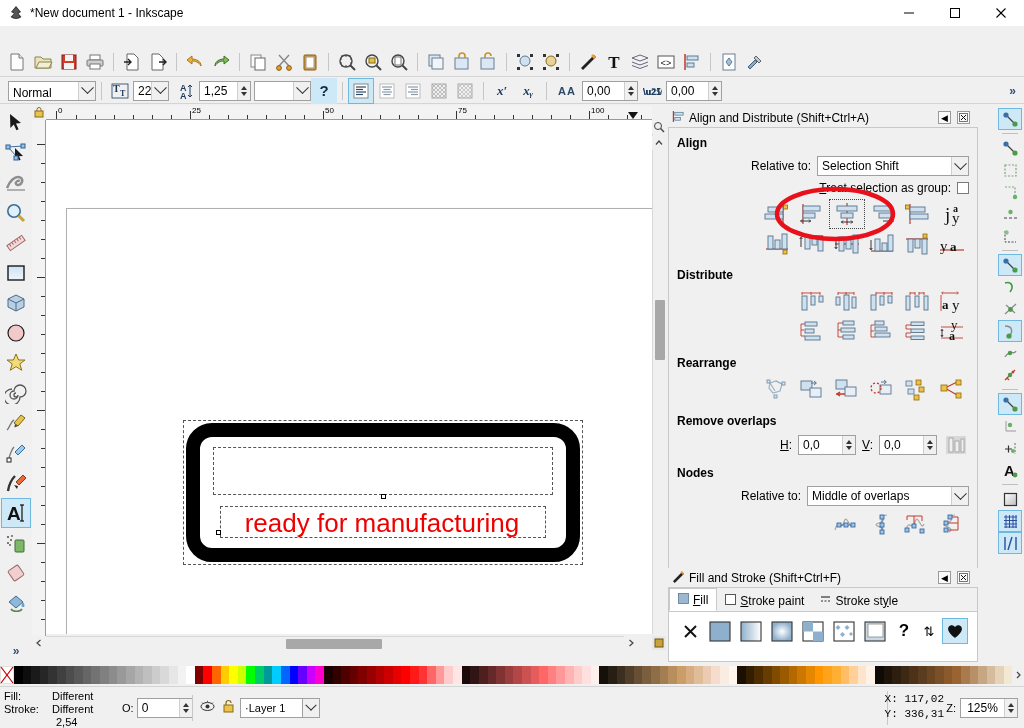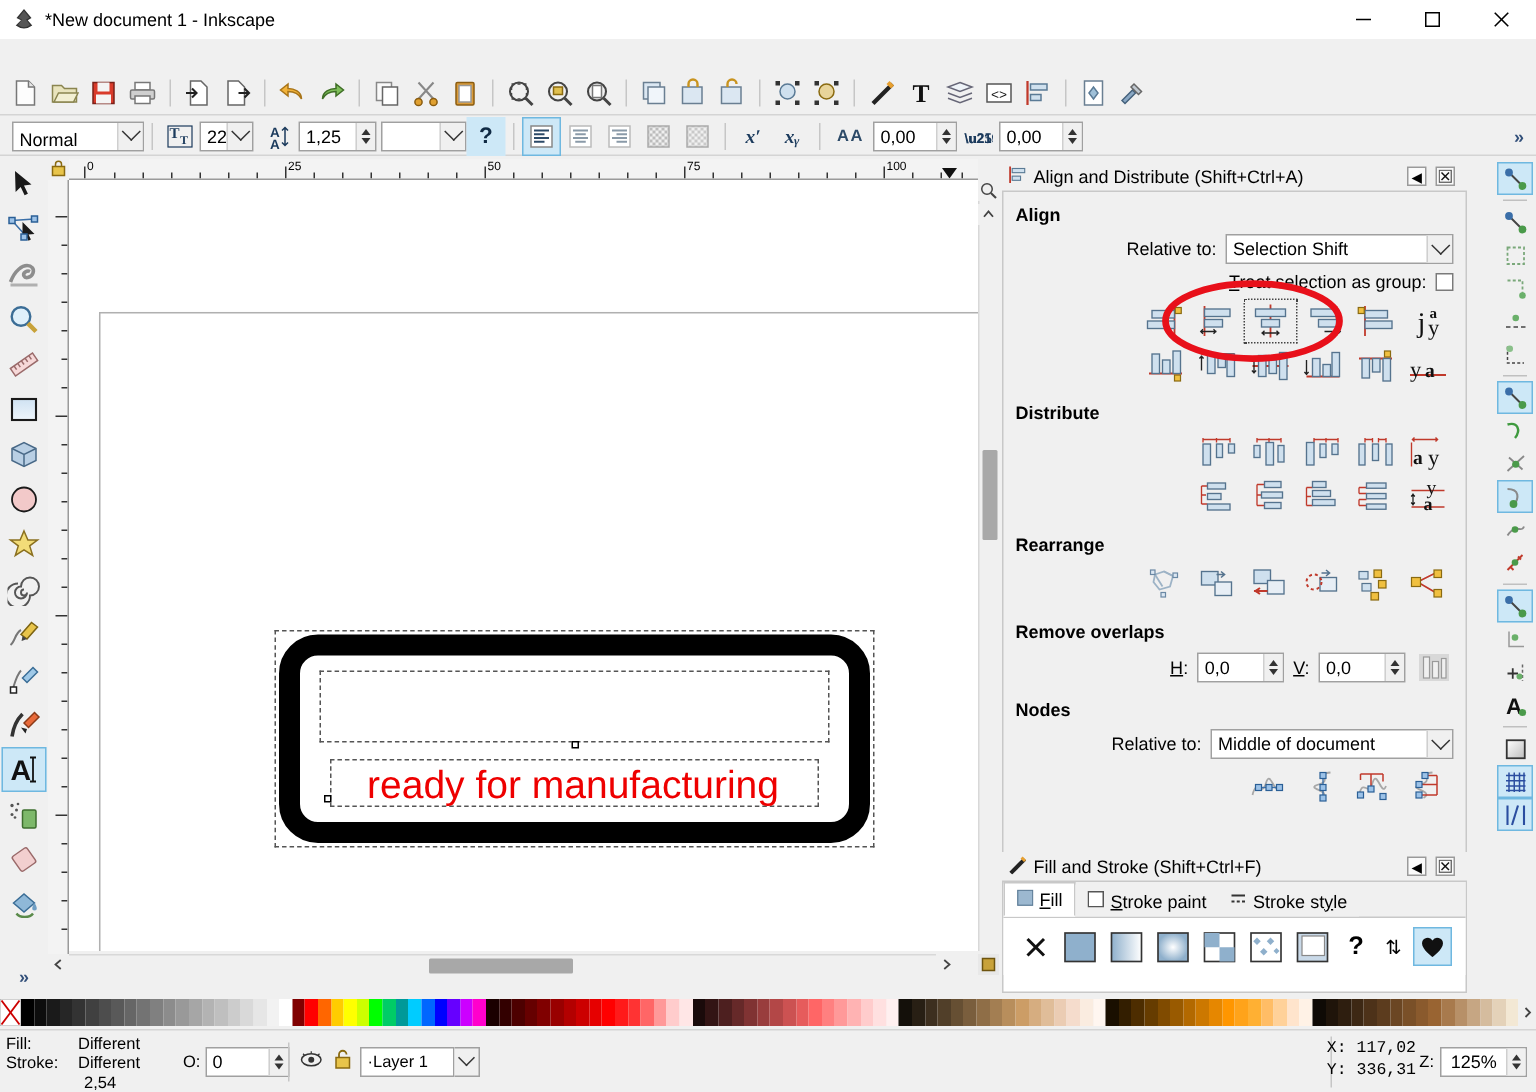--- a/index.html
+++ b/index.html
@@ -1128,21 +1128,21 @@
               <rect x="16" y="4" width="3" height="13" fill="#f0f0f0" stroke="#9a9a9a" stroke-width="0.8"></rect>
             </svg>
         </span>
       </div>
 
       <div class="sect-h" style="margin-top:10px;">Nodes</div>
 
       <div class="row-r" style="margin-top:6px;">
         <span class="lbl">Relative to:</span>
         <span class="combo" style="width:162px;">
-          <span class="val">Middle of document</span>
+          <span class="val">Middle of overlaps</span>
           <span class="arrow">
               <span class="chev"></span>
             </span>
         </span>
       </div>
 
       <div class="iconrow" style="margin-top:4px;">
         <span class="ibtn">
           <svg width="30" height="26" viewBox="0 0 30 26">
               <path d="M3 18c3-12 6 2 9-8s6 10 9 2" fill="none" stroke="#a8a8a8" stroke-width="1.2"></path>

